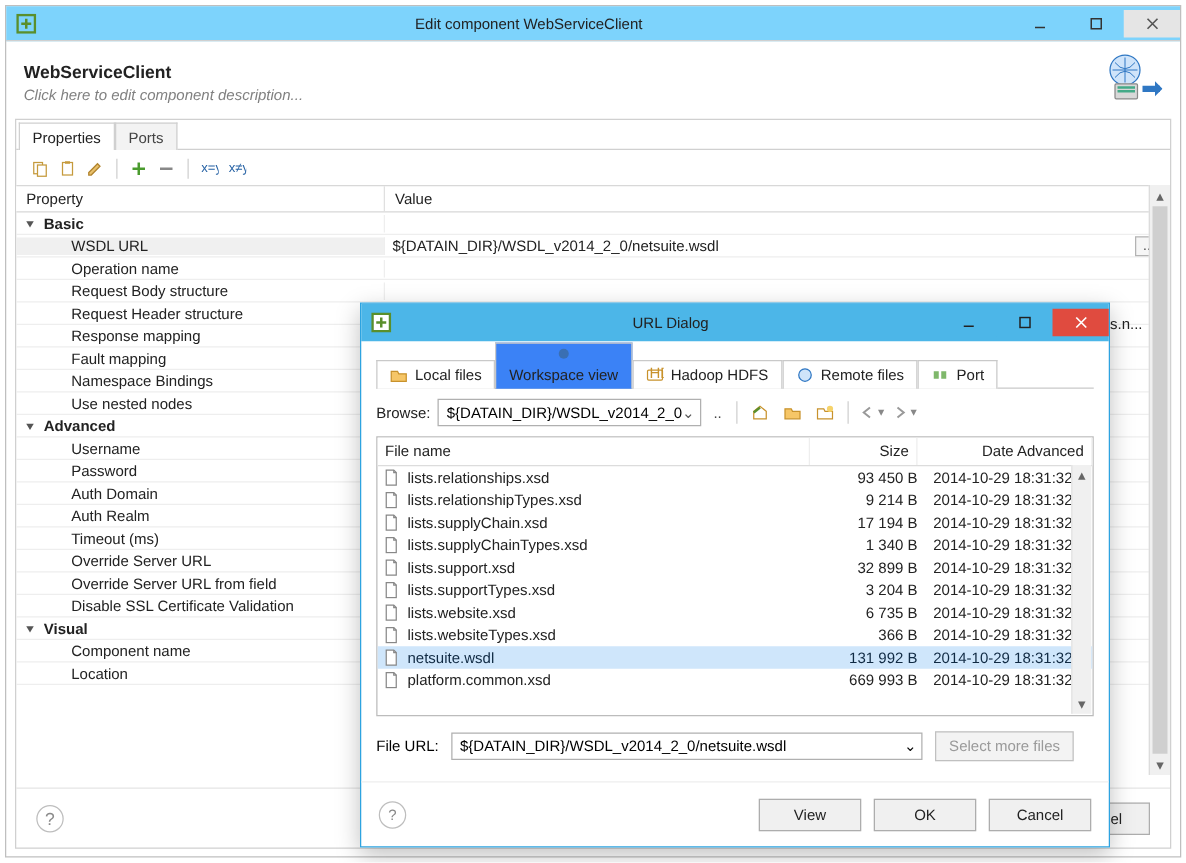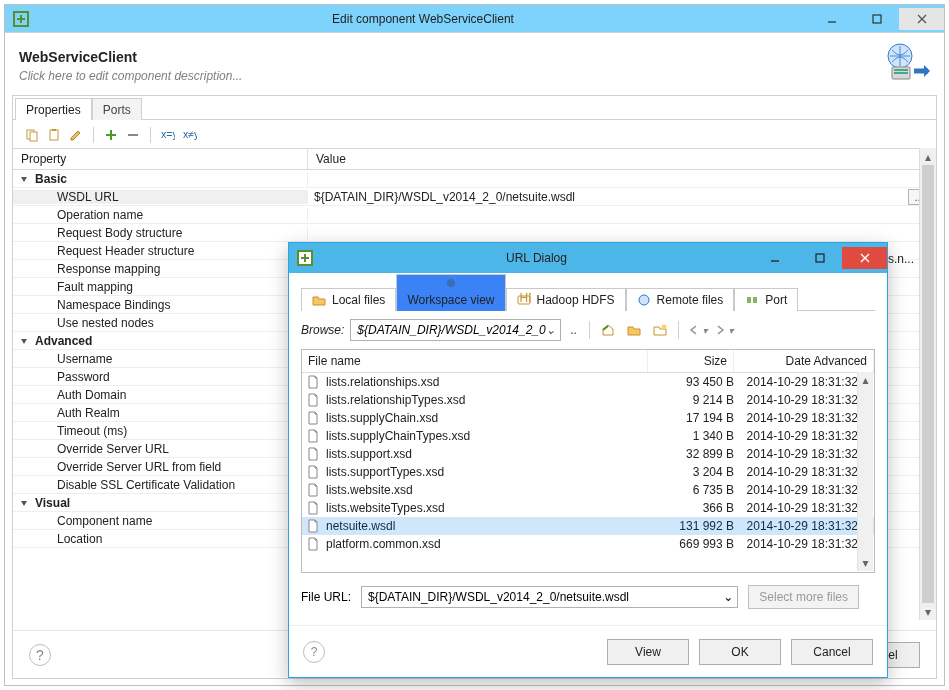--- a/index.html
+++ b/index.html
@@ -69,21 +69,21 @@
   .dlg-btn.close { background:#e04b3f; color:#fff;}
   .dlg-btn svg{width:10px;height:10px;}
 
   .dlg-body { padding:10px 12px 0 12px; position:relative; height:calc(100% - 30px - 52px);}
   .dlg-tabs { display:flex; border-bottom:1px solid #c9c9c9; height:28px; align-items:flex-end; gap:0;}
   .dlg-tab { display:flex; align-items:center; gap:6px; padding:4px 10px; border:1px solid #c9c9c9; border-bottom:none; background:#fff; position:relative; top:1px; font-size:12px; color:#222;}
   .dlg-tab .ic{ width:14px;height:14px; display:inline-flex; }
   .dlg-tab.active{ background:#3b82f6;flex-direction:column; }
   .dlg-tab .dot { width:8px;height:8px;border-radius:50%;background:#3a6fb3; display:inline-block;}
 
-  .browse-row { display:flex; align-items:center; gap:6px; padding:8px 0 8px 0;font-style:italic;}
+  .browse-row { display:flex; align-items:center; gap:6px; padding:8px 0 8px 0;}
   .browse-row label { font-size:12px; color:#222;}
   .combo { flex:0 0 210px; height:22px; border:1px solid #b0b0b0; background:#fff; display:flex; align-items:center; padding:0 4px 0 6px; justify-content:space-between; font-size:12px;}
   .combo .chev { color:#555; }
   .mini-btn { width:20px; height:20px; display:flex; align-items:center; justify-content:center;}
   .mini-sep { width:1px; height:18px; background:#d0d0d0; margin:0 2px;}
   .mini-btn svg{width:14px;height:14px;}
   .mini-btn .chev{ font-size:10px;}
 
   .file-table-wrap { border:1px solid #bcbcbc; height:224px; position:relative; overflow:hidden; background:#fff;}
   .ft-head { display:flex; background:#fff; border-bottom:1px solid #dcdcdc;}

